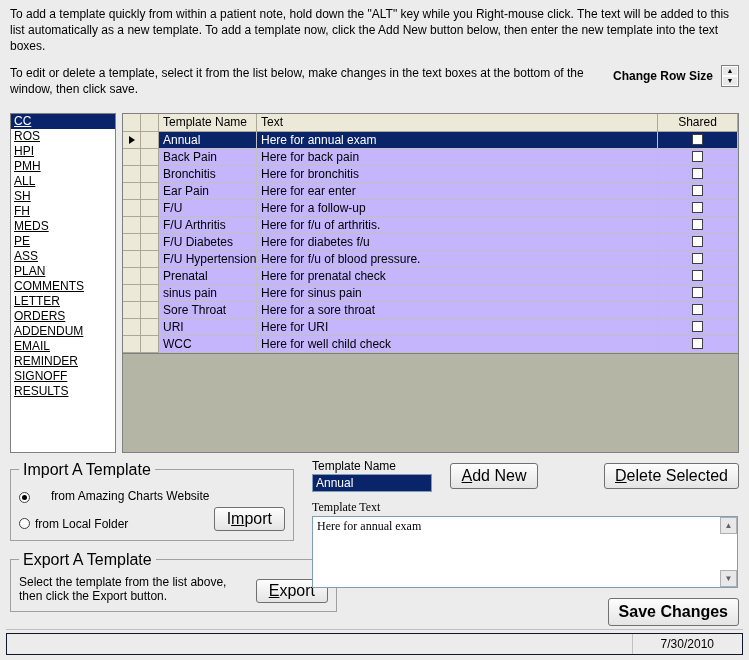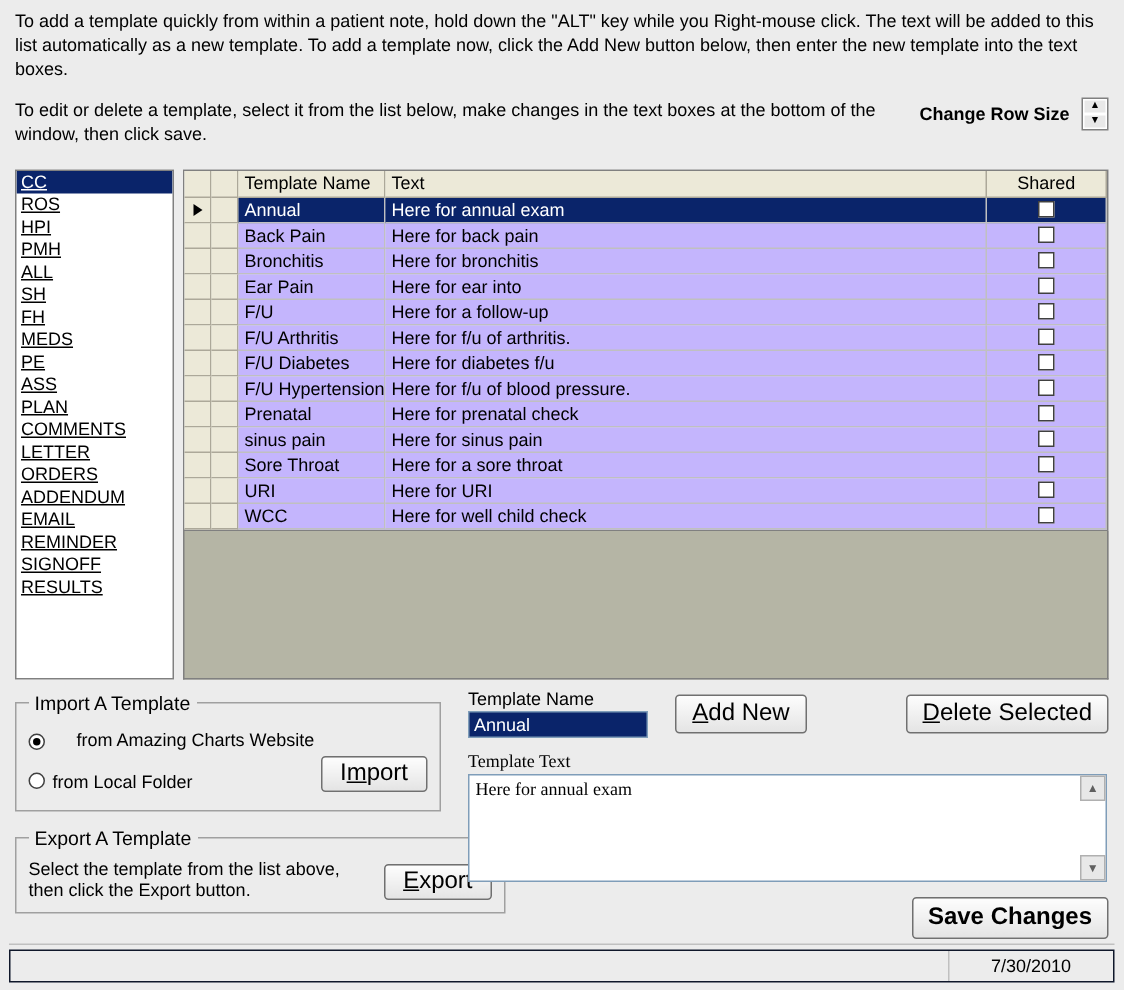--- a/index.html
+++ b/index.html
@@ -63,21 +63,21 @@
 .cb {
   width: 11px; height: 11px; border: 1px solid #404040; background: #fff; margin: 0 auto; display: block;
 }
 .grid .checkcell { text-align: center; padding: 0; display: flex; align-items: center; justify-content: center; }
 .grid-spacer { flex: 1; background: #b5b5a5; border: 1px solid #808080; border-top: none; }
 
 .lower { position: relative; padding: 0 10px; }
 fieldset {
   border: 1px solid #a0a0a0; padding: 6px 8px 8px 8px; position: relative; background: #ececec;
 }
-legend { font-size: 13px; padding: 0 4px; }
+legend { font-size: 16px; padding: 0 4px; }
 .import-fs { width: 284px; height: 80px; margin-top: 8px; }
 .export-fs { width: 327px; margin-top: 10px; }
 .radio-row { display: flex; align-items: flex-end; gap: 21px; margin: 4px 0; }
 .radio { width: 11px; height: 11px; border-radius: 50%; border: 1px solid #404040; background: #fff; display: inline-flex; align-items: center; justify-content: center; }
 .radio .dot { width: 5px; height: 5px; border-radius: 50%; background: #000; }
 .winbtn {
   background: linear-gradient(#fdfdfd,#e4e4e4); border: 1px solid #707070; border-radius: 3px;
   padding: 3px 10px; font-size: 16px; cursor: pointer; text-align: center;
 }
 .winbtn.sm { padding: 2px 12px; }
@@ -169,21 +169,21 @@
           <div class="rowhdr"></div>
           <div class="rowhdr"></div>
           <div class="cell">Bronchitis</div>
           <div class="cell">Here for bronchitis</div>
           <div class="cell checkcell">
             <span class="cb"></span>
           </div>
           <div class="rowhdr"></div>
           <div class="rowhdr"></div>
           <div class="cell">Ear Pain</div>
-          <div class="cell">Here for ear into</div>
+          <div class="cell">Here for ear enter</div>
           <div class="cell checkcell">
             <span class="cb"></span>
           </div>
           <div class="rowhdr"></div>
           <div class="rowhdr"></div>
           <div class="cell">F/U</div>
           <div class="cell">Here for a follow-up</div>
           <div class="cell checkcell">
             <span class="cb"></span>
           </div>

